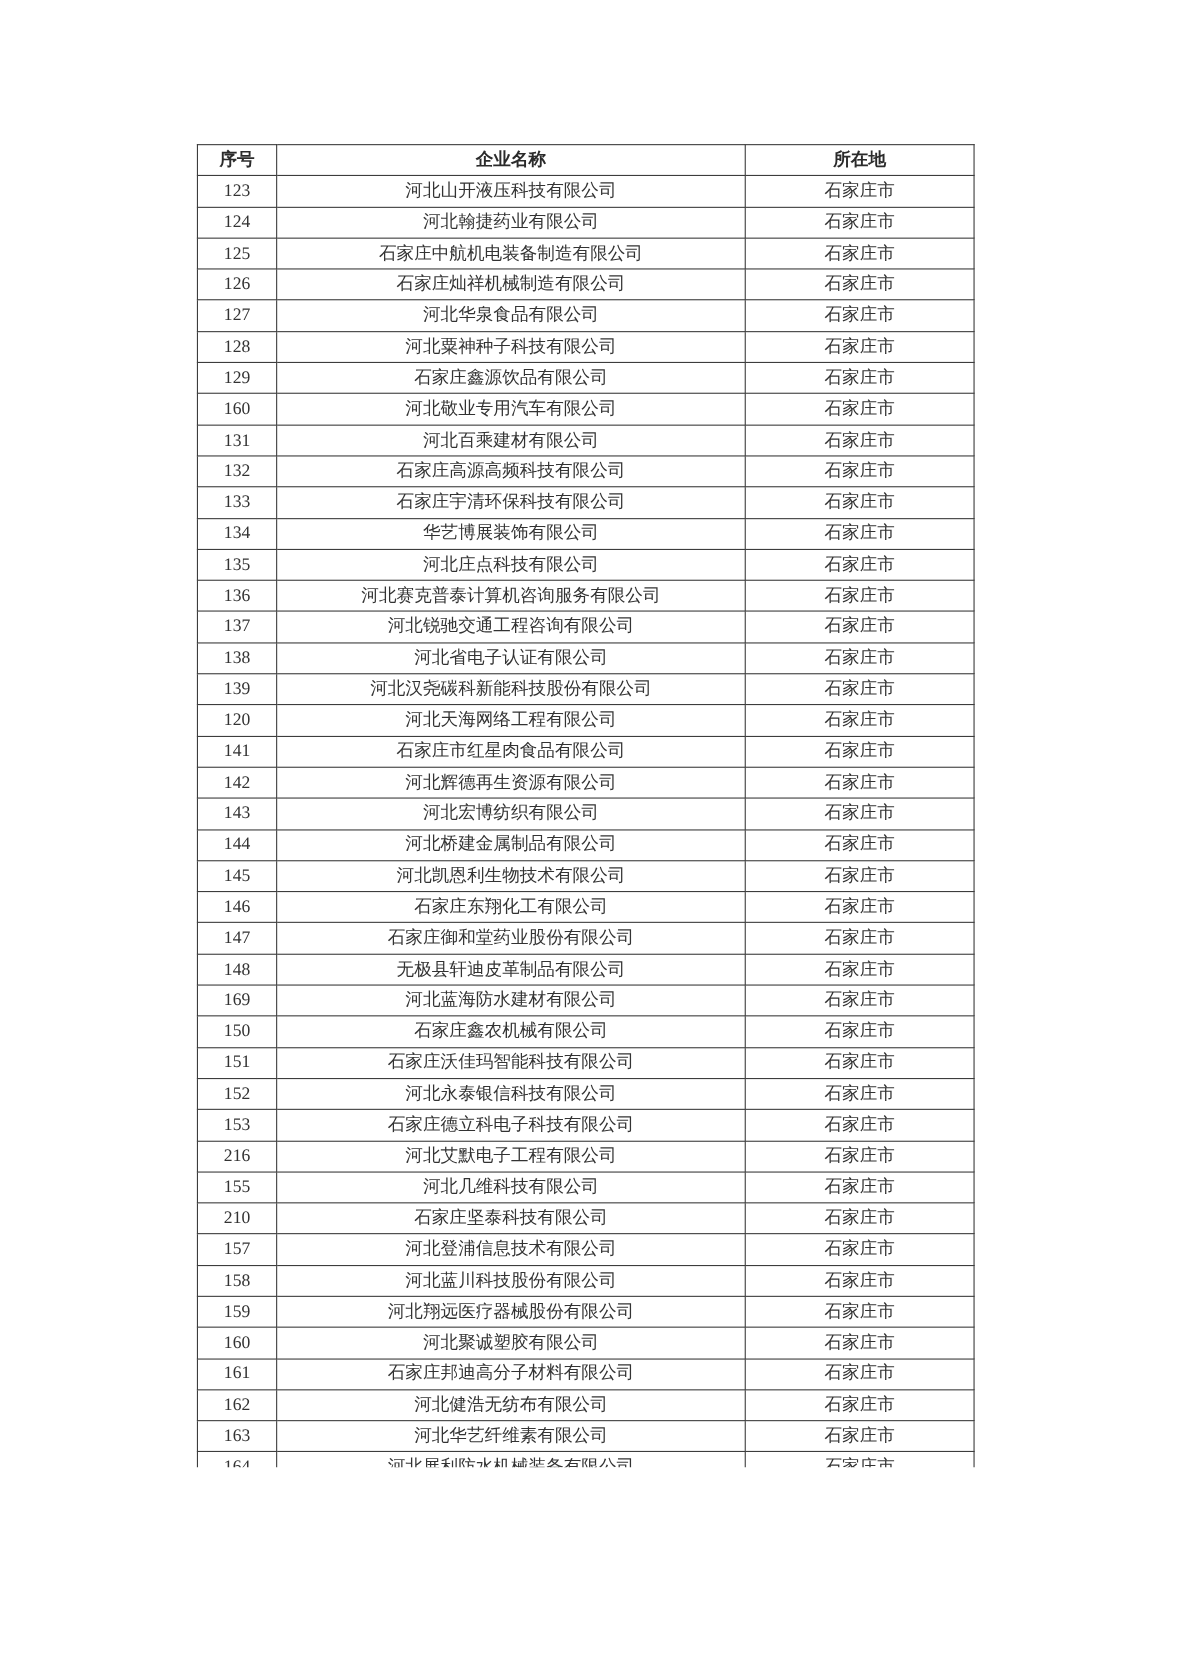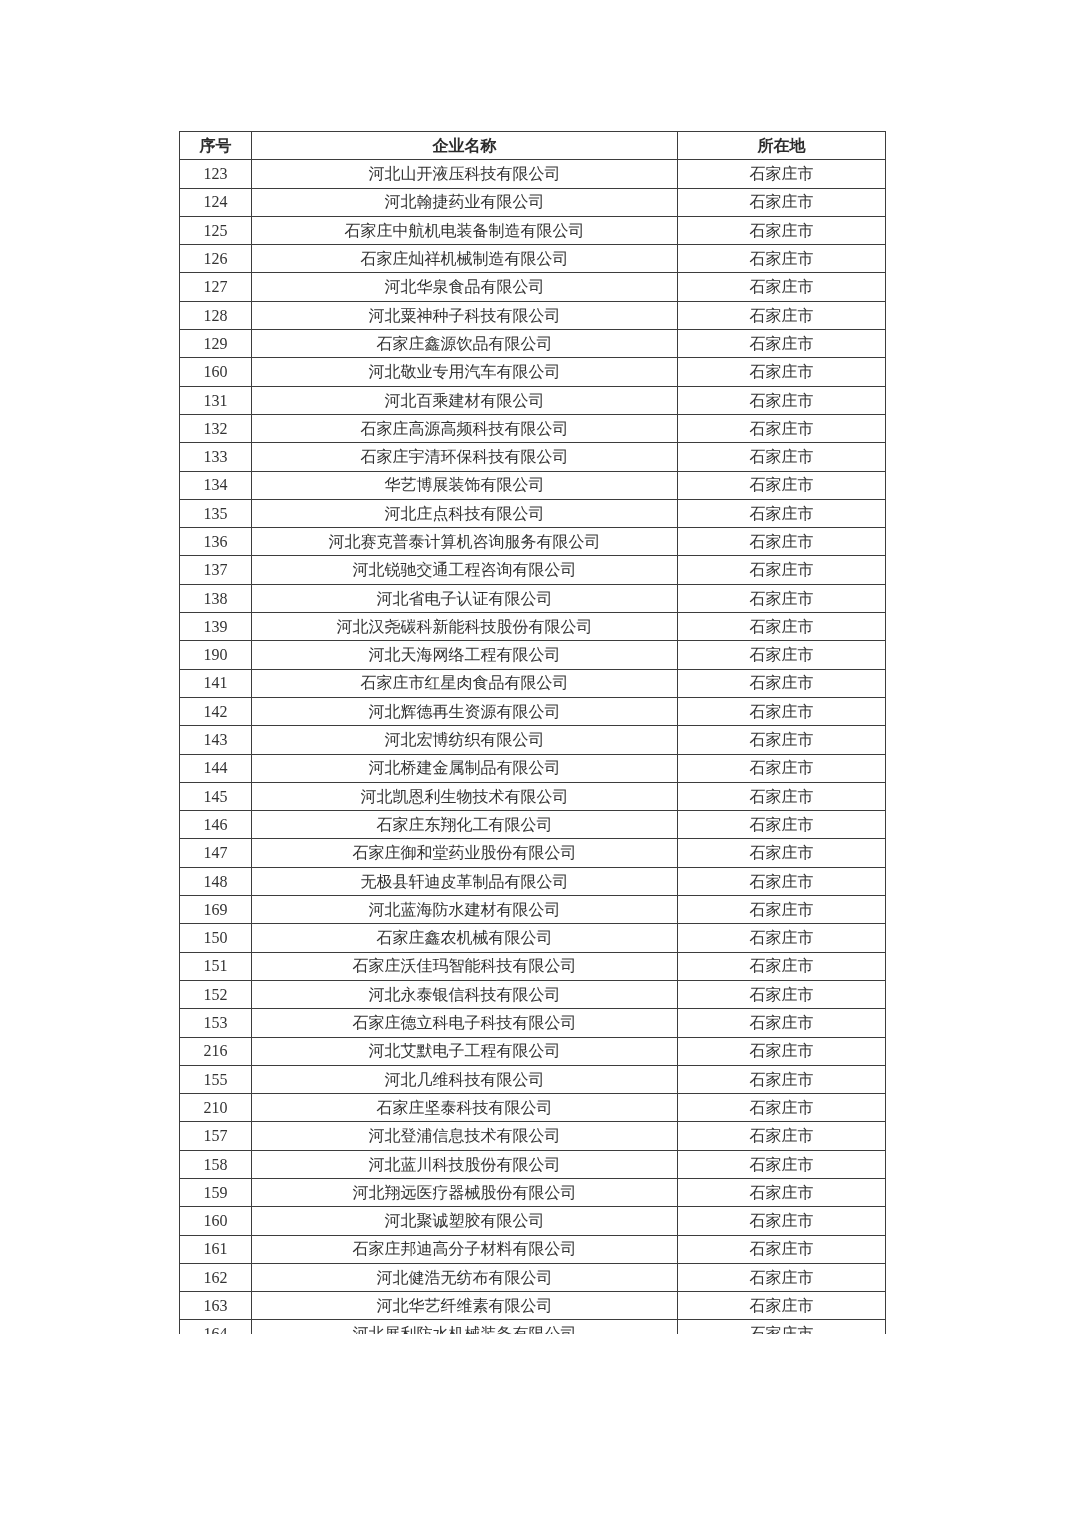--- a/index.html
+++ b/index.html
@@ -159,21 +159,21 @@
           <td>138</td>
           <td>河北省电子认证有限公司</td>
           <td>石家庄市</td>
         </tr>
         <tr>
           <td>139</td>
           <td>河北汉尧碳科新能科技股份有限公司</td>
           <td>石家庄市</td>
         </tr>
         <tr>
-          <td>190</td>
+          <td>120</td>
           <td>河北天海网络工程有限公司</td>
           <td>石家庄市</td>
         </tr>
         <tr>
           <td>141</td>
           <td>石家庄市红星肉食品有限公司</td>
           <td>石家庄市</td>
         </tr>
         <tr>
           <td>142</td>

